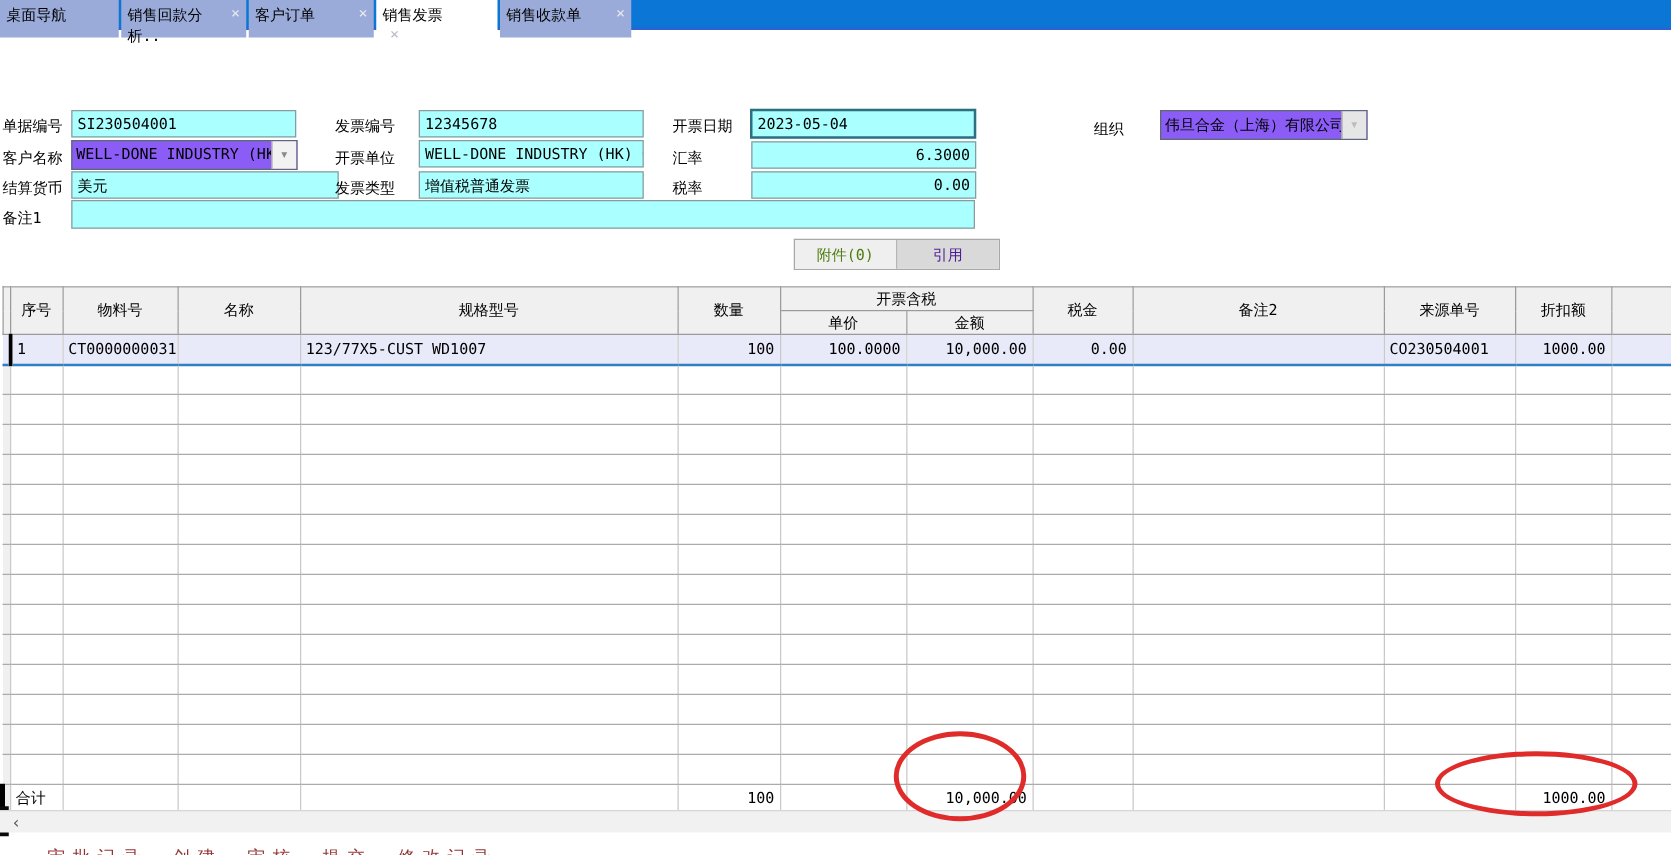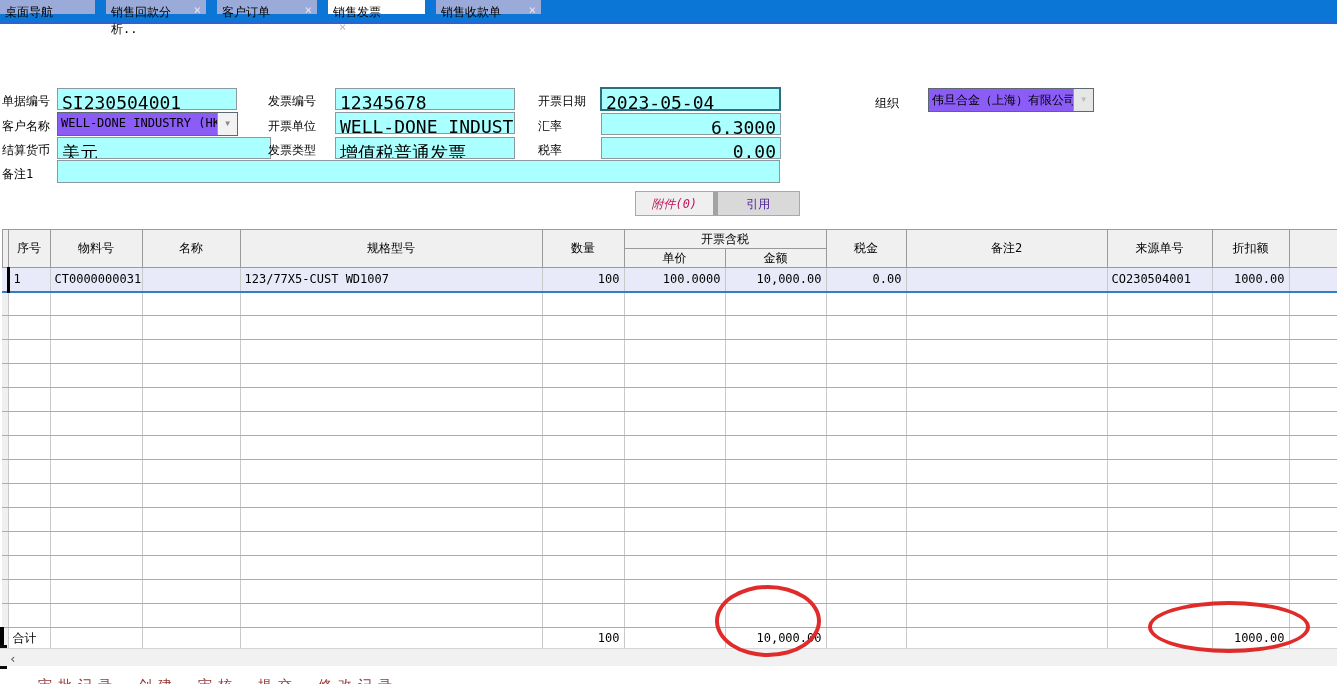--- a/index.html
+++ b/index.html
@@ -5,43 +5,43 @@
   * { margin:0; padding:0; box-sizing:border-box; }
   html,body { background:#fff; }
   .screen {
     position:relative; width:1337px; height:684px; overflow:hidden;
     background:#fff; font-family:"DejaVu Sans Mono","DejaVu Sans",sans-serif;
     font-size:12px; color:#000;
   }
   
   .tabbar { position:absolute; top:0; left:0; width:1337px; height:24px;
     background:#0b76d6; border-bottom:2px solid #2b62d4; display:flex; }
-  .tab { height:14px; margin-right:11px; padding:4px 5px 0 5px;
+  .tab { height:30px; margin-right:2px; padding:4px 5px 0 5px;
     background:#9aabd9; display:flex; align-items:flex-start;
     justify-content:space-between; cursor:default; }
   .tab.active { background:#ffffff;flex-direction:column; }
   .tab .close { color:#e8e8ee; font-size:12px; line-height:12px; margin-left:6px; }
   .tab.active .close { color:#b9b9c9; }
   
   .lbl { position:absolute; font-size:12px; white-space:nowrap; }
   .fld { position:absolute; background:#aaffff; border:1px solid #8a9aa0;
-    height:22px; padding:3px 4px; font-size:18px; white-space:nowrap; overflow:hidden; }
+    height:22px; padding:3px 4px; font-size:12px; white-space:nowrap; overflow:hidden; }
   .fld.focus { border:2px solid #2f6e80; height:24px; }
   .fld.num { text-align:right; }
   .combo { position:absolute; background:#8b5cf6; border:1px solid #5a6a70;
     height:24px; display:flex; }
   .combo .txt { flex:1; padding:3px 3px; white-space:nowrap; overflow:hidden; }
   .combo .arrowbox { width:20px; background:#f2f2f2; border-left:1px solid #999;
     color:#8a8a8a; text-align:center; padding-top:3px; }
   .combo .arrowbox.disabled { background:#e6e6e6; color:#bcbcbc; }
   
   .btnstrip { position:absolute; left:635px; top:191px; width:165px; height:25px;
     border:1px solid #a8a8a8; display:flex; }
   .btn { width:50%; text-align:center; padding-top:4px; font-size:12px; }
-  .btn.primary { background:#efefef; border-right:5px solid #a3a3a3; color:#be185d;font-style:italic; }
+  .btn.primary { background:#efefef; border-right:1px solid #a3a3a3; color:#4d7c0f; }
   .btn.disabled { background:#d9d9d9; color:#4c1d95; }
   
   .gridwrap { position:absolute; left:0; top:229px; width:1103px; }
   table.grid { border-collapse:collapse; table-layout:fixed; width:1337px; font-size:12px; }
   table.grid th { background:#f0f0f0; border:1px solid #9a9a9a; font-weight:normal;
     height:19px; text-align:center; padding:0 2px; overflow:hidden; white-space:nowrap; }
   table.grid td { border-right:1px solid #c9c9c9; border-bottom:1px solid #ababab;
     height:24px; padding:1px 4px; overflow:hidden; white-space:nowrap; }
   td.rowhdr { background:#f0f0f0; border-right:1px solid #9a9a9a; padding:0; }
   tr.sel td { background:#e9eaf9; border-bottom:2px solid #2f7fc1; }

